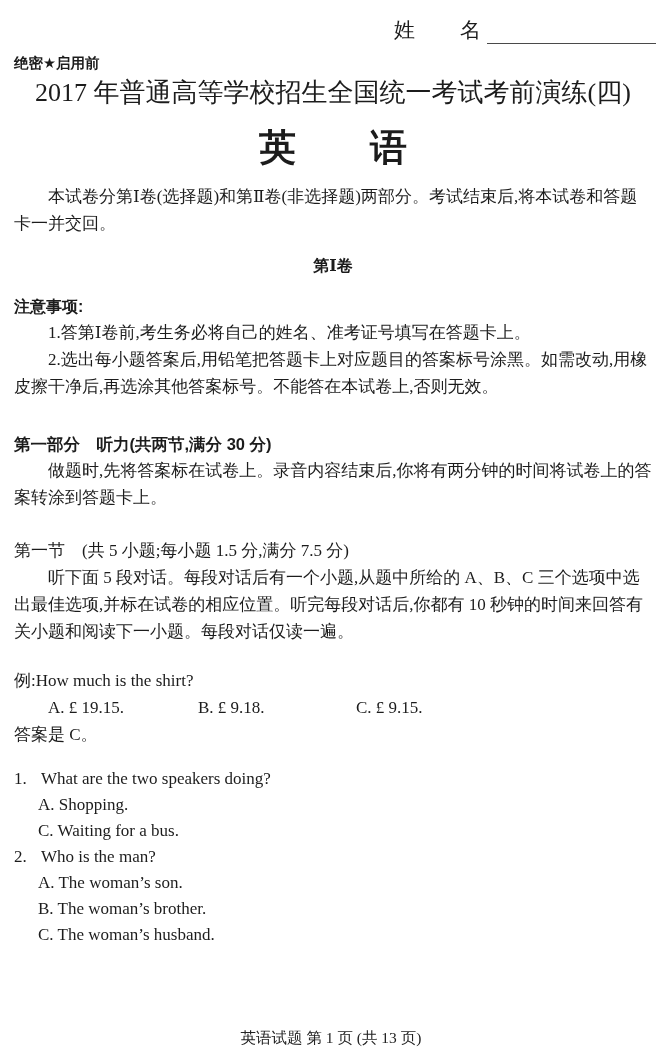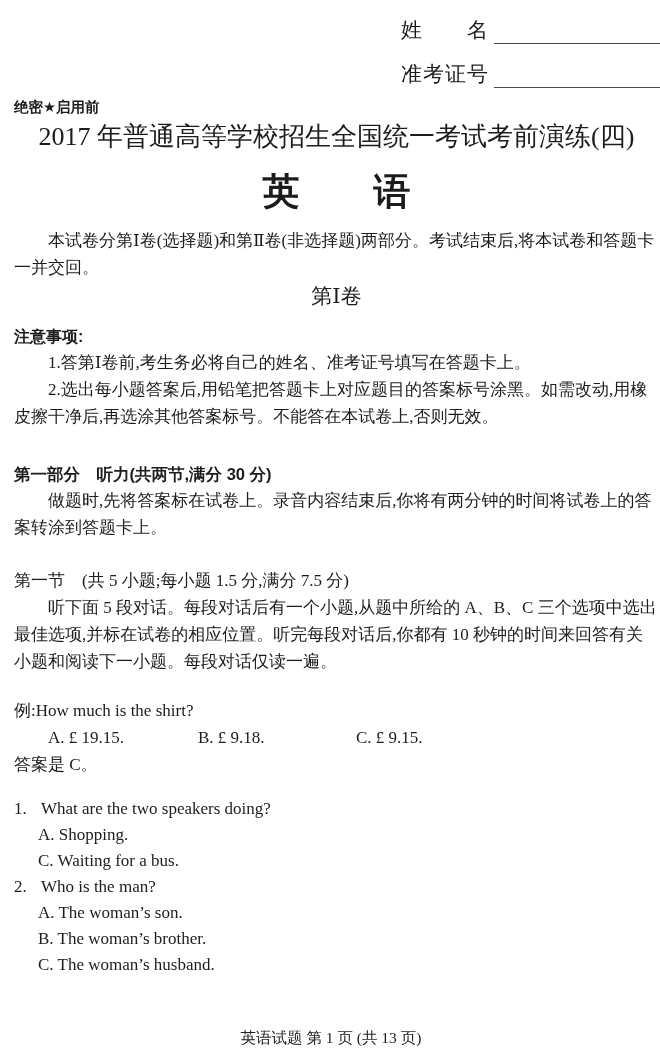--- a/index.html
+++ b/index.html
@@ -3,39 +3,39 @@
 <meta charset="utf-8">
 <style>
   html, body { margin:0; padding:0; }
   body {
     width:660px; height:1061px; background:#ffffff; color:#1c1c1c;
     font-family:"Liberation Serif","DejaVu Serif",serif;
     font-size:17px; overflow:hidden;
   }
   .page {
     position:relative; box-sizing:border-box;
-    width:660px; height:1061px; padding:10px 1px 0 14px;
+    width:660px; height:1061px; padding:10px 8px 0 14px;
   }
   
   .fields { width:262px; margin-left:auto; margin-right:-4px; }
   .field-row { display:flex; align-items:flex-end; height:34px; margin-bottom:10px; }
   .field-label { font-size:21px; white-space:pre; letter-spacing:1px; }
   .field-line { flex:1; border-bottom:1.5px solid #4a4a4a; height:26px; margin-left:5px; }
   
   .classification {
     margin-top:10px; font-family:"Liberation Sans","DejaVu Sans",sans-serif;
     font-weight:bold; font-size:14.5px;
   }
   .exam-title { margin-top:4px; text-align:center; font-size:26px; line-height:32px; white-space:pre; }
   .subject-title {
     margin-top:16px; text-align:center; font-size:37px; line-height:46px;
     font-weight:bold; font-family:"Liberation Sans","DejaVu Sans",sans-serif; white-space:pre;
   }
   .intro { margin-top:12px; text-indent:2em; line-height:27px; }
-  .volume-heading { margin-top:0; text-align:center; font-size:21px; font-weight:normal; line-height:30px; }
+  .volume-heading { margin-top:14px; text-align:center; font-size:16px; font-weight:bold; line-height:30px; }
   .notes-heading {
     margin-top:14px; font-family:"Liberation Sans","DejaVu Sans",sans-serif;
     font-weight:bold; font-size:16px; line-height:24px;
   }
   .note { text-indent:2em; line-height:27px; }
   .part-heading {
     margin-top:32px; font-family:"Liberation Sans","DejaVu Sans",sans-serif;
     font-weight:bold; font-size:16.5px; line-height:25px; white-space:pre-wrap;
   }
   .para { text-indent:2em; line-height:27px; }
@@ -57,24 +57,20 @@
   }
 </style>
 </head>
 <body>
 
 <div class="page">
 
   <div class="fields">
     <div class="field-row">
       <span class="field-label">姓　　名</span>
-      <span class="field-line"></span>
-    </div>
-    <div class="field-row">
-      <span class="field-label">准考证号</span>
       <span class="field-line"></span>
     </div>
   </div>
 
   <div class="classification">绝密★启用前</div>
 
   <div class="exam-title">2017 年普通高等学校招生全国统一考试考前演练(四)</div>
 
   <div class="subject-title">英　　语</div>
 

